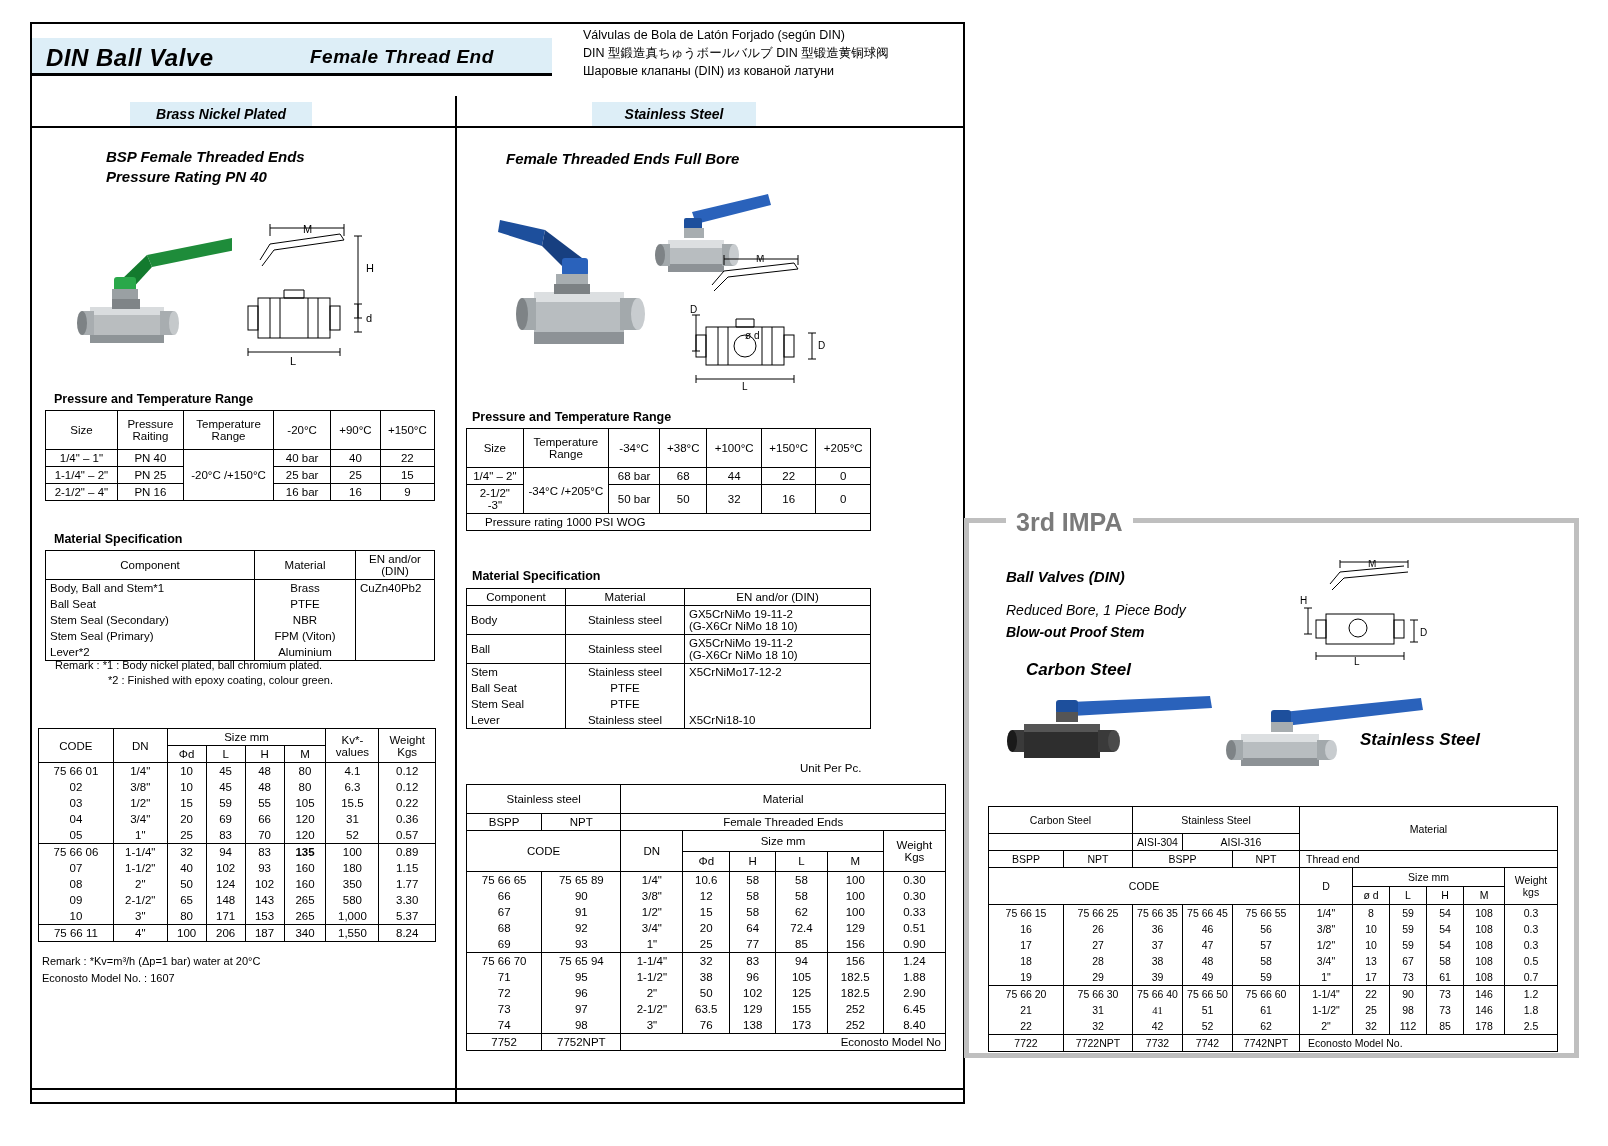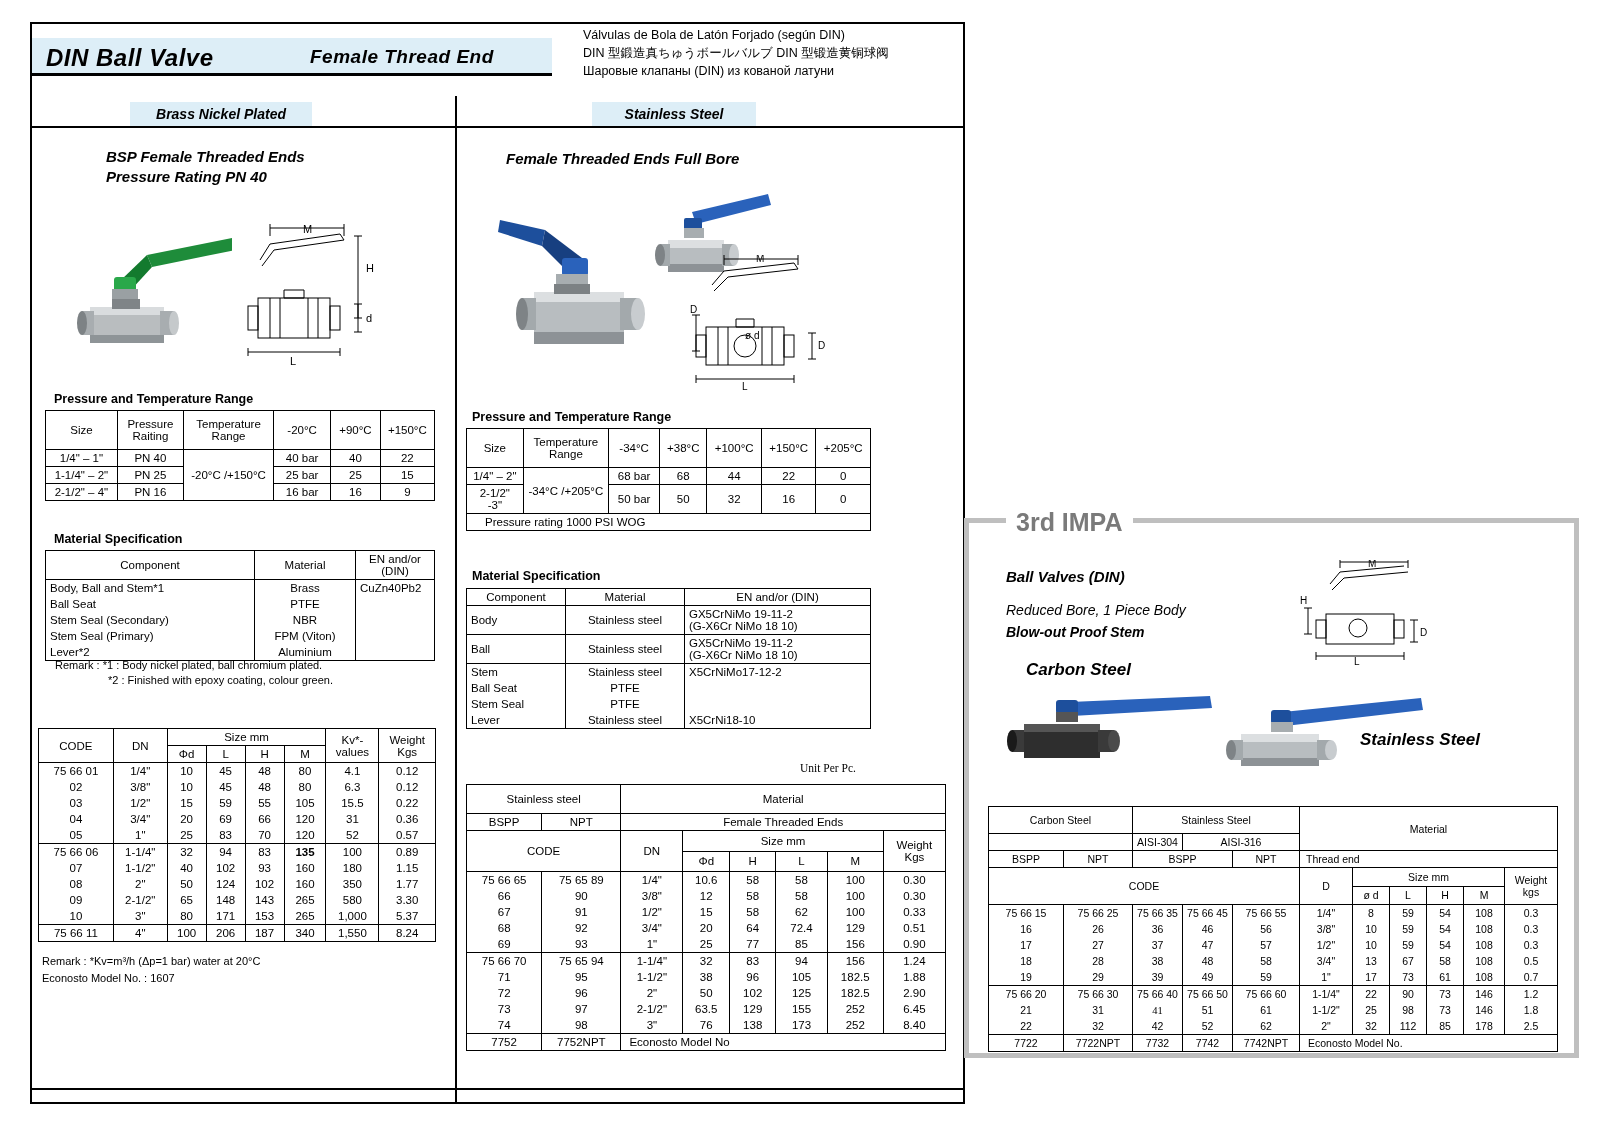--- a/index.html
+++ b/index.html
@@ -501,21 +501,21 @@
       <td style="text-align:left;border-top:none;border-bottom:none;"></td>
     </tr>
     <tr>
       <td style="text-align:left;border-top:none;">Lever</td>
       <td style="border-top:none;">Stainless steel</td>
       <td style="text-align:left;border-top:none;">X5CrNi18-10</td>
     </tr>
   </tbody>
     </table>
 
-  <div class="unit" style="left:800px;top:762px;font-family:Liberation Serif, serif;">Unit Per Pc.</div>
+  <div class="unit" style="left:800px;top:762px;">Unit Per Pc.</div>
 
   <table class="t" style="position:absolute;left:466px;top:784px;width:480px;">
     <tbody>
         <tr>
       <th colspan="2" style="height:24px;">Stainless steel</th>
       <th colspan="6">Material</th>
     </tr>
     <tr>
       <th class="bold" style="width:76px;">BSPP</th>
       <th style="width:76px;">NPT</th>
@@ -632,21 +632,21 @@
       <td style="border-top:none;">76</td>
       <td style="border-top:none;">138</td>
       <td style="border-top:none;">173</td>
       <td style="border-top:none;">252</td>
       <td style="border-top:none;">8.40</td>
     </tr>
 
     <tr>
       <td class="bold">7752</td>
       <td class="bold">7752NPT</td>
-      <td colspan="6" style="text-align:left;padding-left:8px;">Econosto Model No</td>
+      <td colspan="6" style="text-align:right;padding-left:8px;">Econosto Model No</td>
     </tr>
   </tbody>
     </table>
 
   <div class="impa"></div>
   <div class="impa-label">3rd IMPA</div>
 
   <div style="position:absolute;left:1006px;top:568px;" class="sec-title">Ball Valves (DIN)</div>
   <div style="position:absolute;left:1006px;top:602px;font-size:14px;font-weight:normal;font-style:italic;">Reduced Bore, 1 Piece Body</div>
   <div style="position:absolute;left:1006px;top:624px;font-size:14px;font-weight:bold;font-style:italic;">Blow-out Proof Stem</div>

